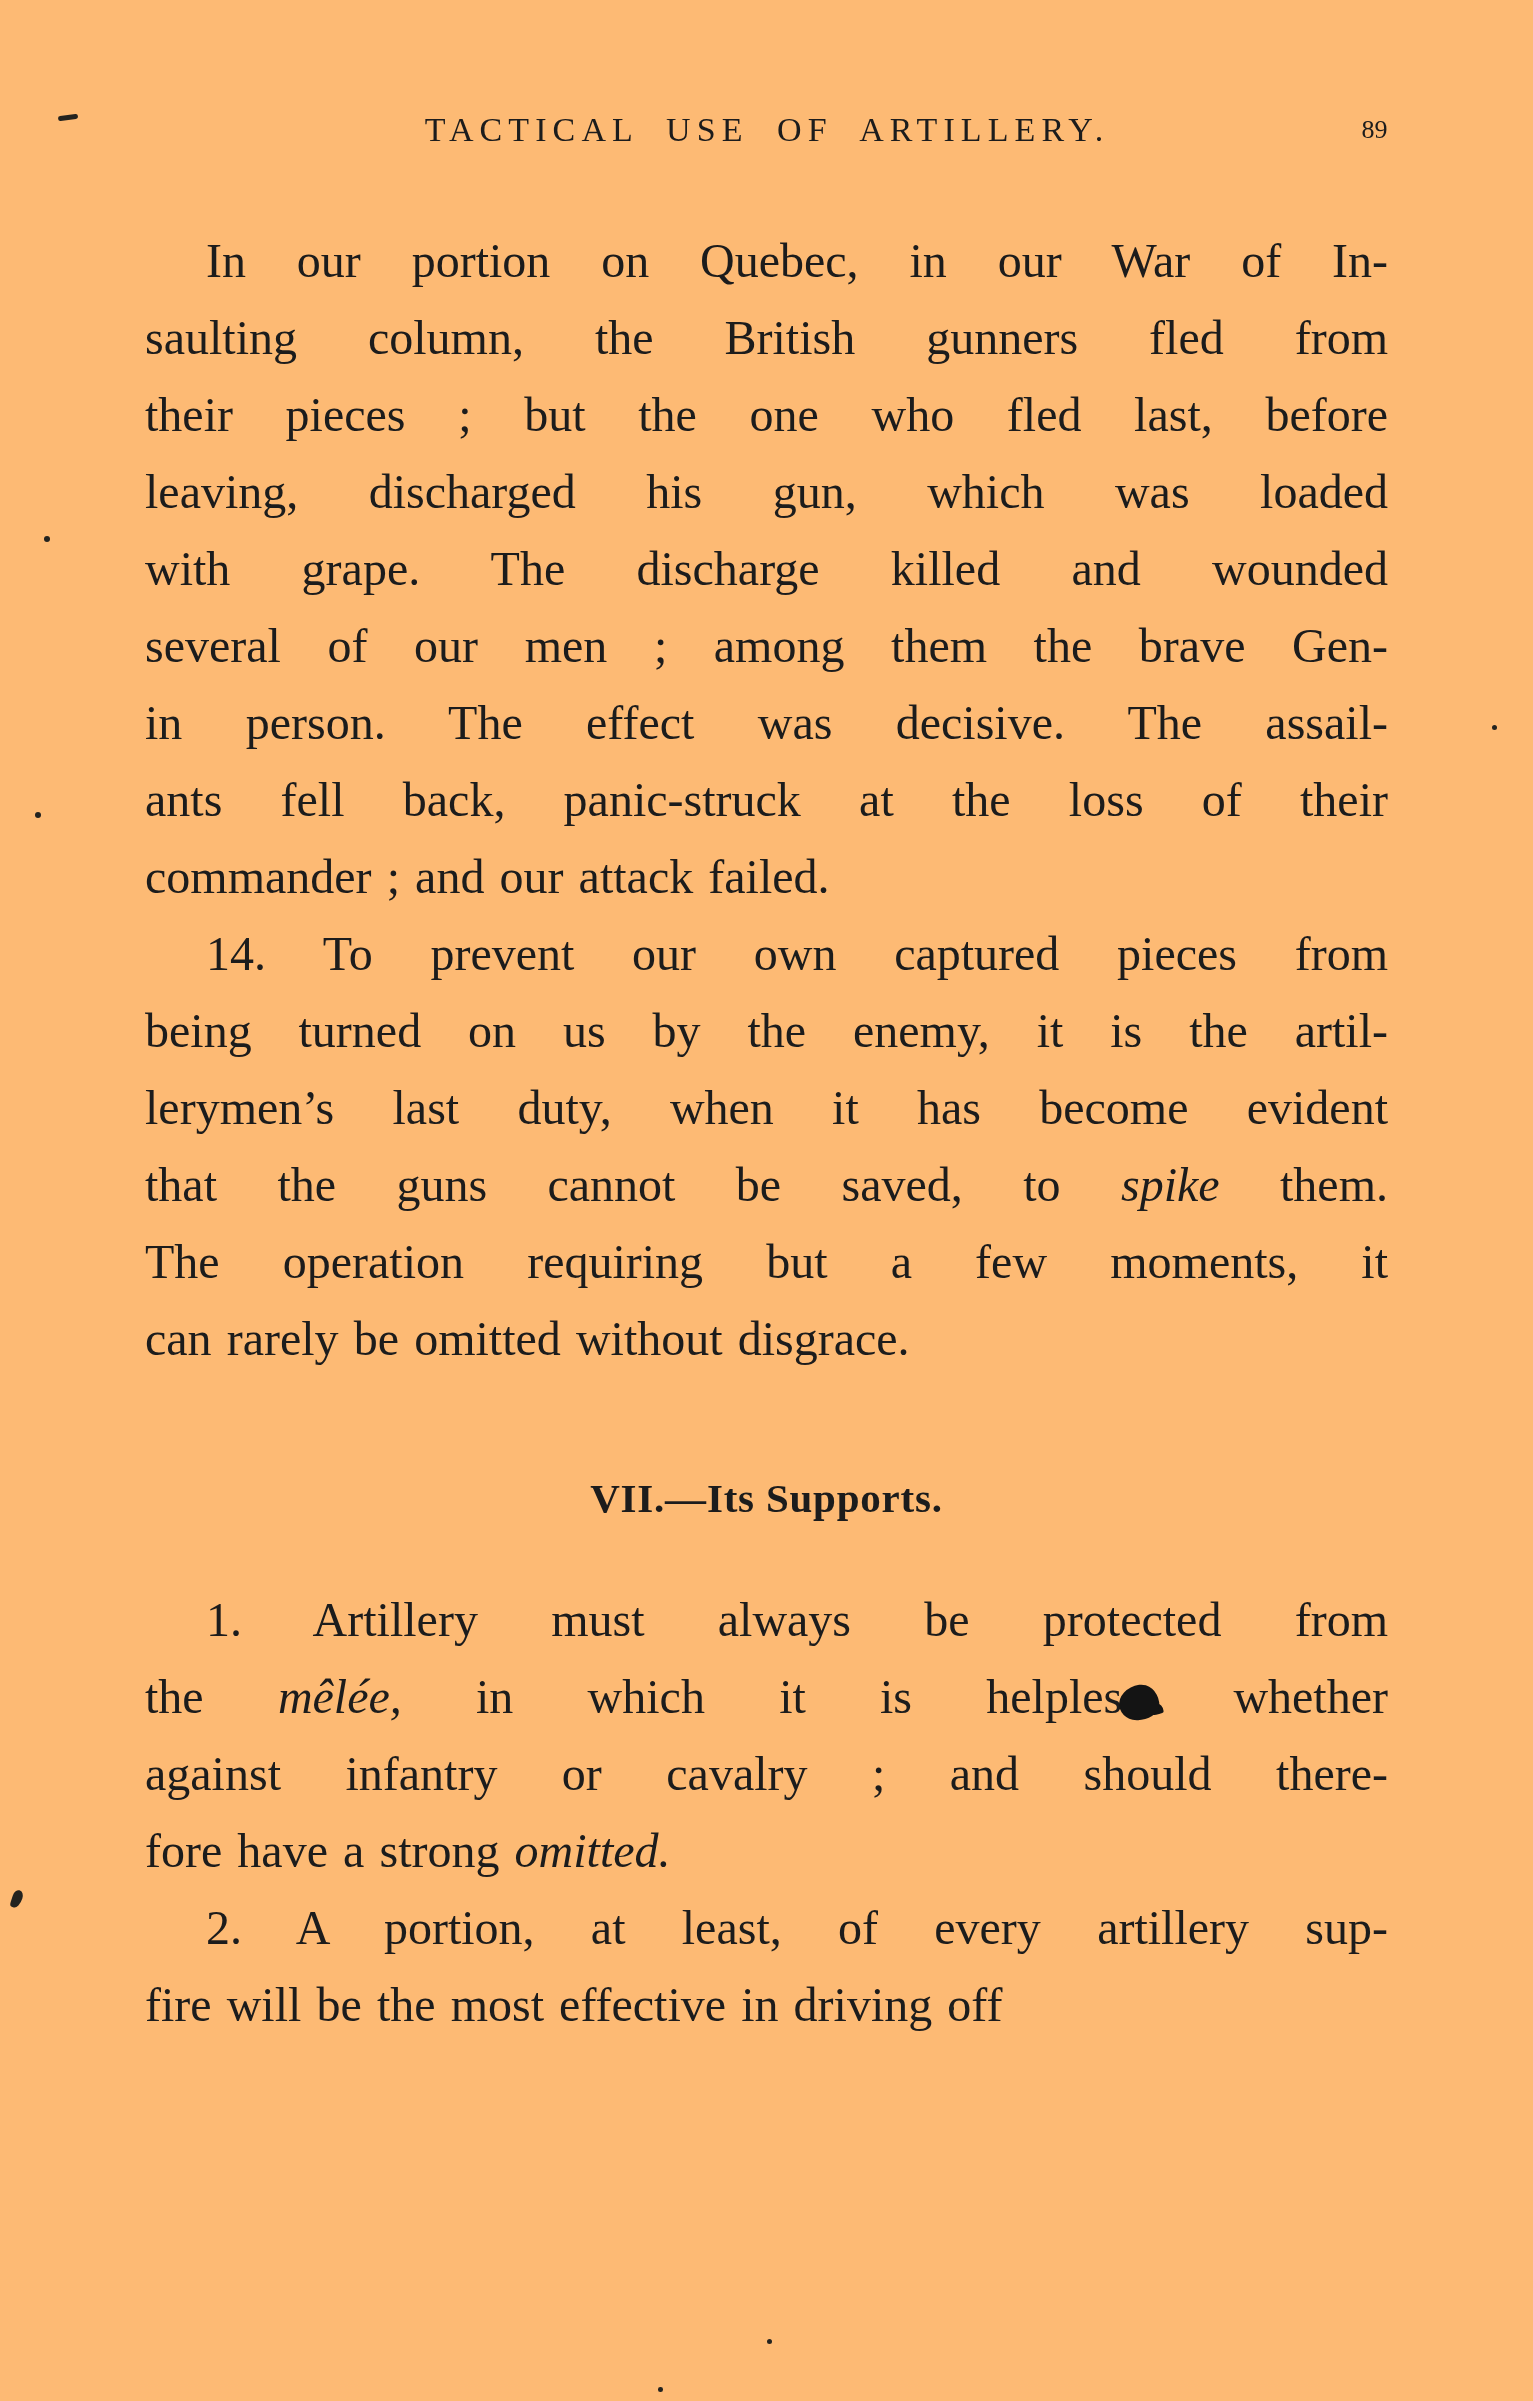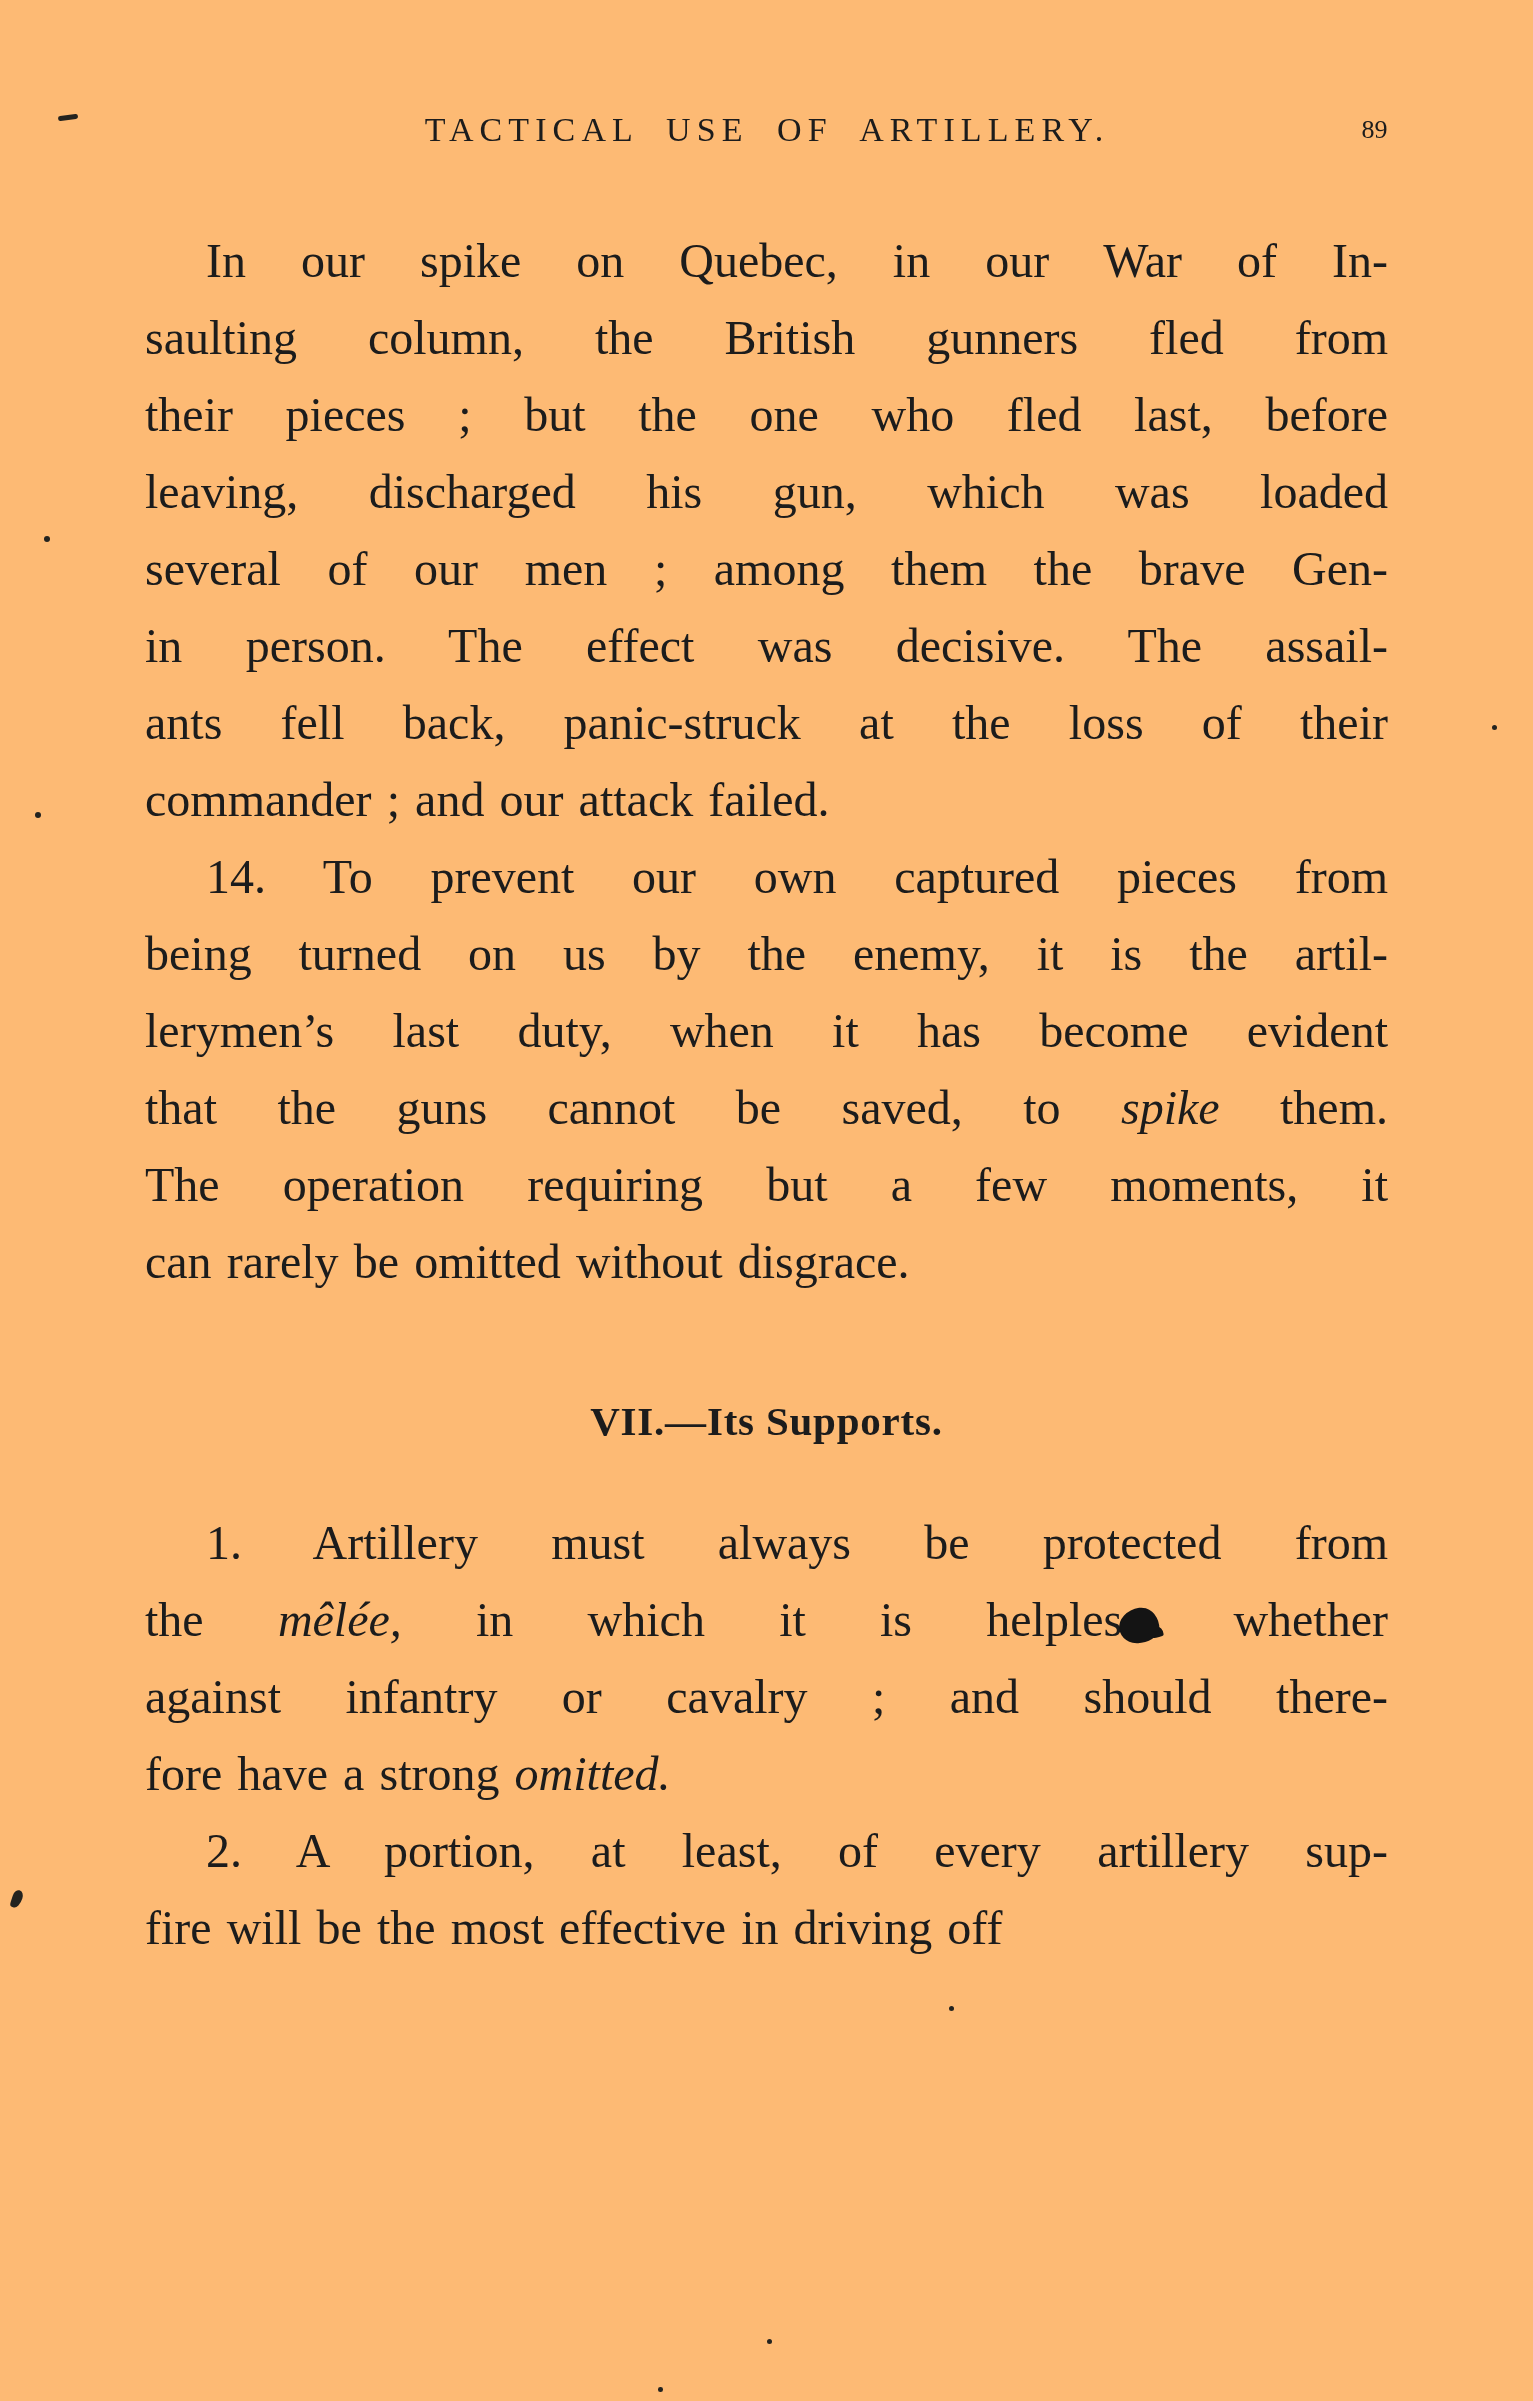--- a/index.html
+++ b/index.html
@@ -70,24 +70,25 @@
 </head>
 <body>
 
 <div class="page">
   <div class="header">
     <div class="running-title">TACTICAL USE OF ARTILLERY.</div>
     <div class="page-number">89</div>
   </div>
   <div class="text-column">
       <div class="para">
-        <div class="line first"><span>In our spike on Quebec, in our War of In-</span></div>
+        <div class="line first"><span>In our portion on Quebec, in our War of In-</span></div>
         <div class="line"><span>saulting column, the British gunners fled from</span></div>
         <div class="line"><span>their pieces ; but the one who fled last, before</span></div>
         <div class="line"><span>leaving, discharged his gun, which was loaded</span></div>
+        <div class="line"><span>with grape. The discharge killed and wounded</span></div>
         <div class="line"><span>several of our men ; among them the brave Gen-</span></div>
         <div class="line"><span>in person. The effect was decisive. The assail-</span></div>
         <div class="line"><span>ants fell back, panic-struck at the loss of their</span></div>
         <div class="line last"><span>commander ; and our attack failed.</span></div>
       </div>
       <div class="para">
         <div class="line first"><span>14. To prevent our own captured pieces from</span></div>
         <div class="line"><span>being turned on us by the enemy, it is the artil-</span></div>
         <div class="line"><span>lerymen’s last duty, when it has become evident</span></div>
         <div class="line"><span>that the guns cannot be saved, to </span><span class="it">spike</span><span> them.</span></div>

